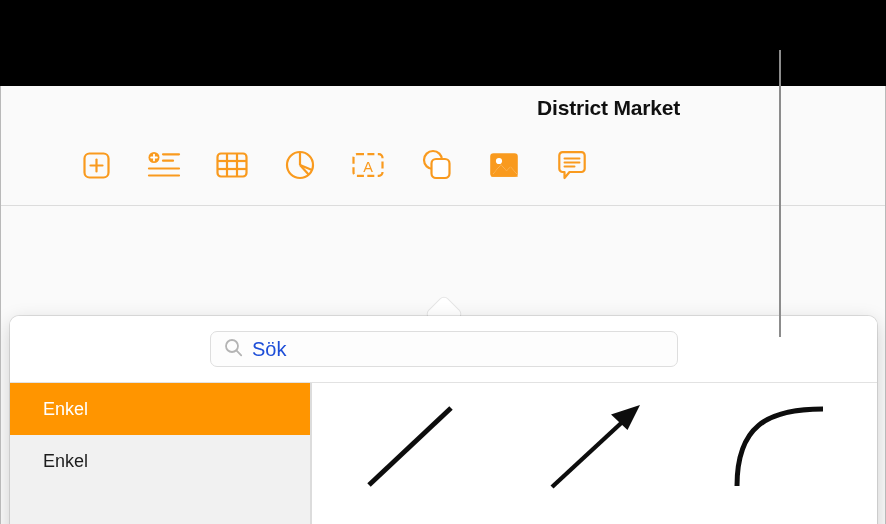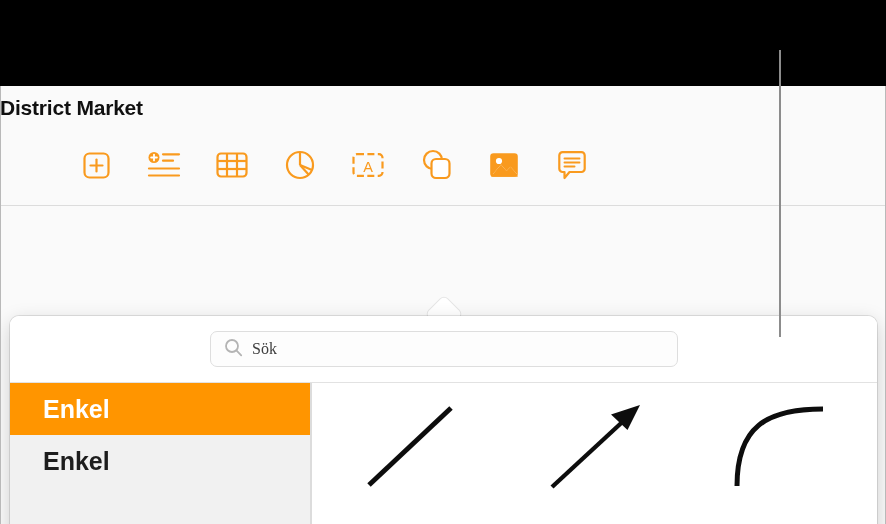--- a/index.html
+++ b/index.html
@@ -52,21 +52,21 @@
   .titlebar {
     position: absolute;
     left: 0; top: 0;
     width: 886px; height: 46px;
     background: #fafafa;
   }
   .doc-title {
     position: absolute;
     left: 0; top: 10px;
     width: 680px;
-    text-align: left;
+    text-align: right;
     font-size: 21px;
     font-weight: bold;
     color: #101010;
     letter-spacing: -0.2px;
   }
 
   .toolbar {
     position: absolute;
     left: 0; top: 46px;
     width: 886px; height: 73px;
@@ -132,23 +132,22 @@
     display: flex;
     align-items: center;
     box-sizing: border-box;
   }
   .search-icon {
     margin-left: 13px;
     margin-right: 9px;
     display: block;
   }
   .search-placeholder {
-    font-size: 16px;
-    color: #404040;
-    font-family: Liberation Serif, serif;
+    font-size: 20px;
+    color: #1d4ed8;
   }
 
   
   .pop-body {
     position: absolute;
     left: 0; top: 66px;
     width: 867px; height: 228px;
     display: flex;
   }
   .sidebar {
@@ -157,24 +156,23 @@
     background: #f1f1f1;
     border-top: 1px solid #e2e2e2;
     position: relative;
   }
   .side-item {
     height: 52px;
     display: flex;
     align-items: center;
     padding-left: 33px;
     box-sizing: border-box;
-    font-size: 25px;
+    font-size: 18px;
     color: #1d1d1d;
     cursor: default;
-    font-weight: bold;
   }
   .side-item.selected {
     background: #ff9500;
     color: #ffffff;
   }
 
   .side-divider {
     width: 2px;
     height: 228px;
     background: #dcdcdc;

